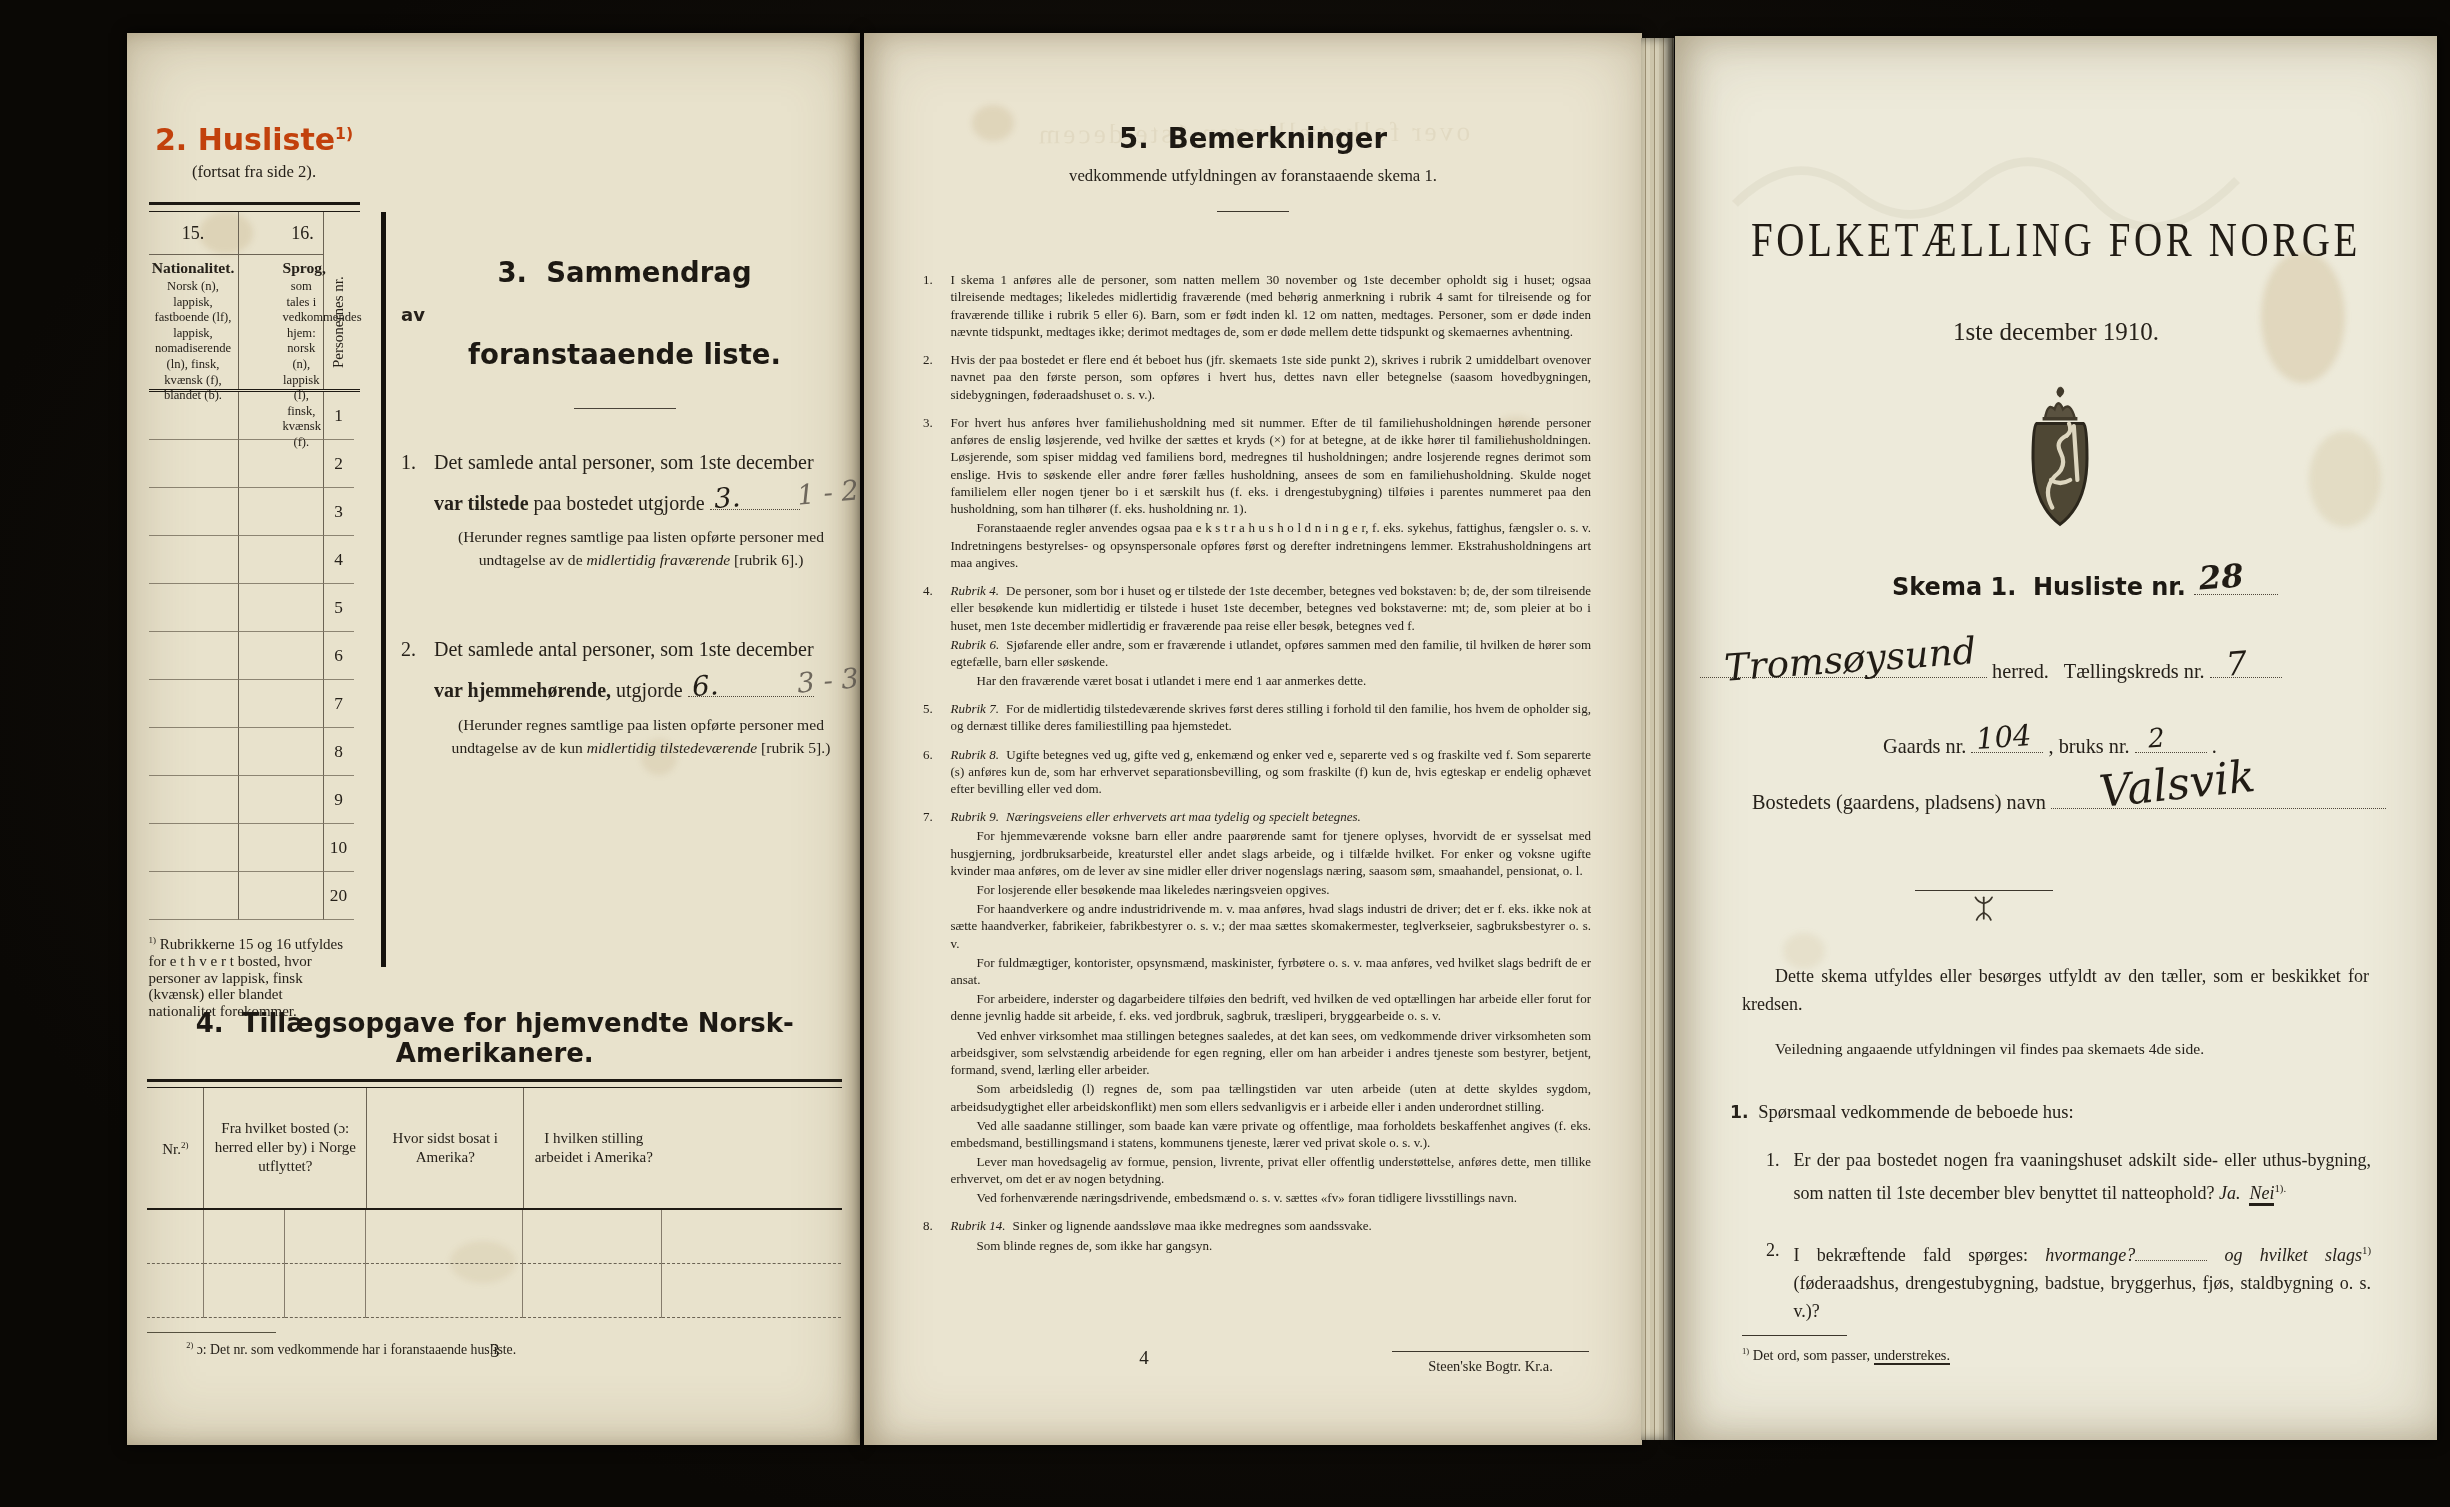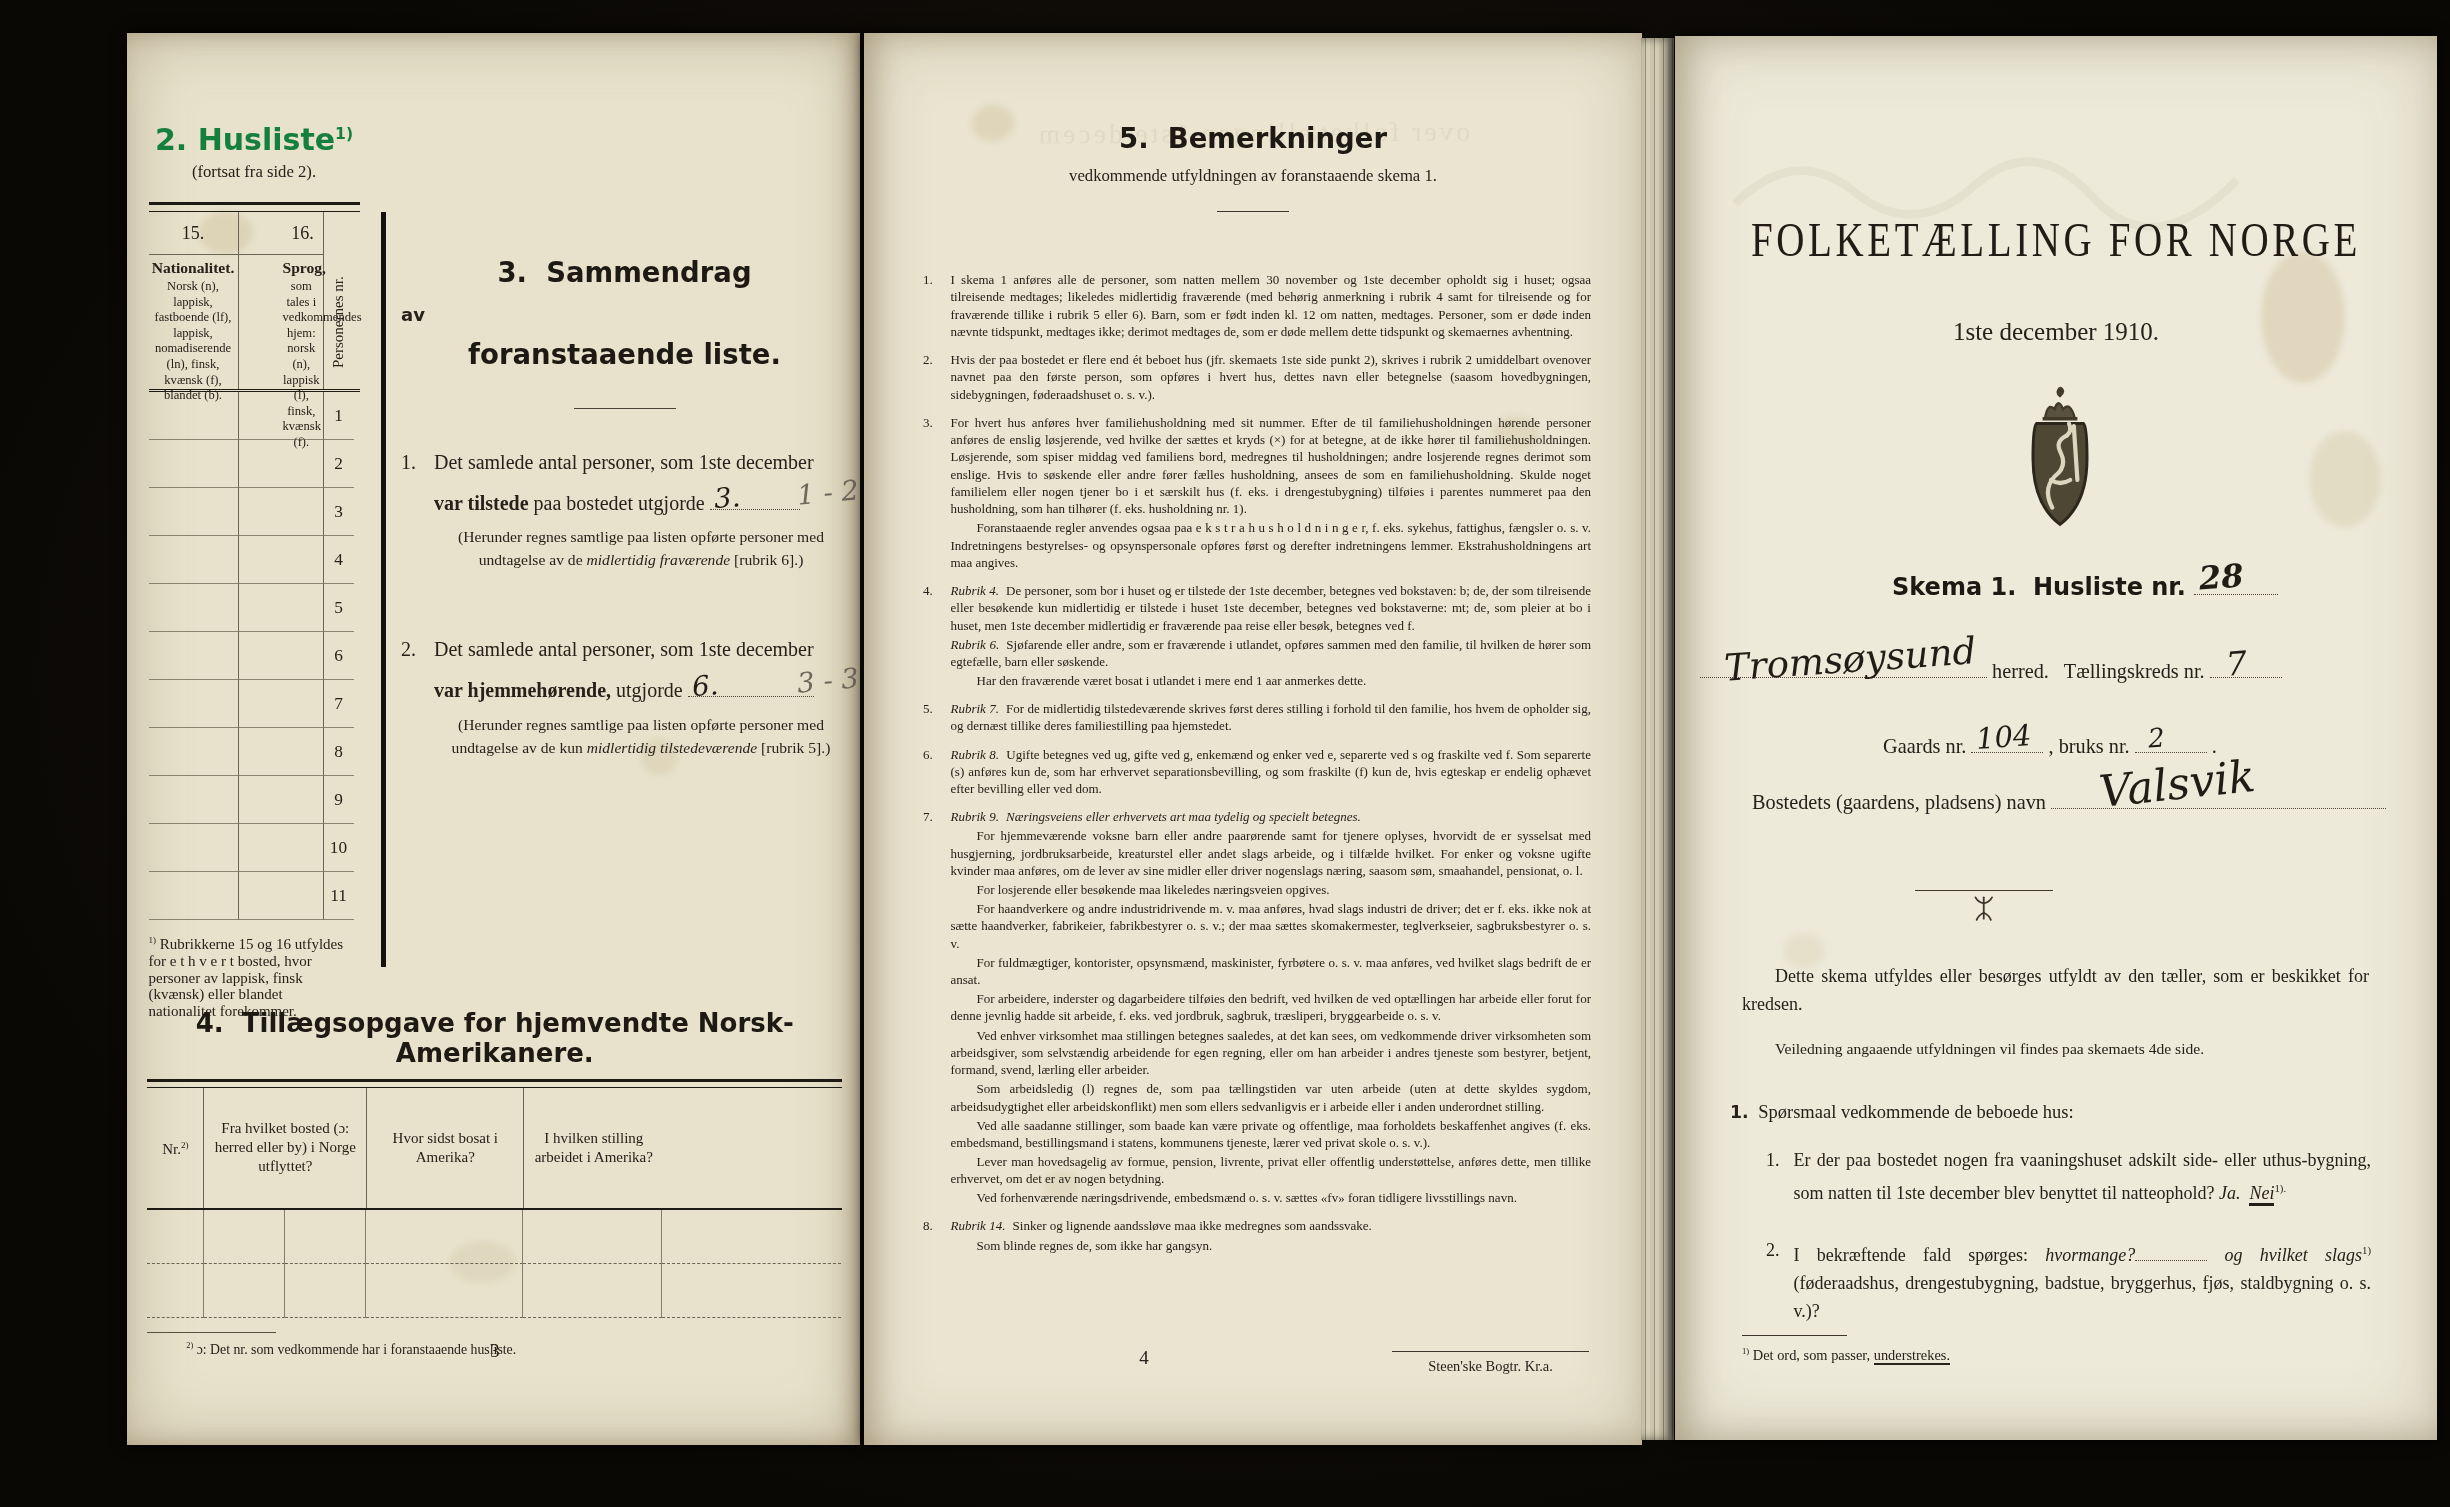--- a/index.html
+++ b/index.html
@@ -13,21 +13,21 @@
     box-shadow:inset 0 0 66px rgba(96,74,32,.26), inset 10.8px 0 26px rgba(80,60,25,.24), 0 0 13px rgba(0,0,0,.85);}
   .edge-strip{position:absolute;left:1641px;top:38px;width:33px;height:1402px;
     background:repeating-linear-gradient(90deg,#cdc5ab 0 3.6px,#9c9074 3.6px 5.4px,#d7d0b8 5.4px 9px);
     box-shadow:inset -6px 0 10.8px rgba(0,0,0,.55);}
   .page-right{left:1675px;top:36px;width:762px;height:1404px;background:#edeada;
     box-shadow:inset 0 0 72px rgba(100,78,36,.24), inset 13px 0 33px rgba(85,65,25,.28), 0 0 13px rgba(0,0,0,.85);}
   .stain{position:absolute;border-radius:50%;filter:blur(3px);pointer-events:none;}
 
   
   .husliste{position:absolute;left:21.5px;top:89px;width:211px;}
-  .hus-title{margin:0;text-align:center;font-family:"DejaVu Sans",sans-serif;font-weight:700;font-size:30px;color:#15803d;}
+  .hus-title{margin:0;text-align:center;font-family:"DejaVu Sans",sans-serif;font-weight:700;font-size:30px;color:#c2410c;}
   .hus-title sup{font-size:15.6px;}
   .hus-sub{text-align:center;font-size:16.7px;margin-top:4.8px;}
   .hus-table{margin-top:20.3px;position:relative;}
   .dbl{height:6px;border-top:3.6px solid #1d1913;border-bottom:1.2px solid #1d1913;}
   .hus-grid{display:grid;grid-template-columns:90px 85px 30px;}
   .hus-head-nums > div{height:42px;display:flex;align-items:center;justify-content:center;font-size:18px;}
   .hus-head-nums .c15,.hus-head-nums .c16{border-bottom:0.9px solid #6b6354;}
   .hus-head-nums .c15,.hus-head-text .c15,.hus-row .c15{border-right:0.6px solid #6b6354;}
   .hus-head-nums .c16,.hus-head-text .c16,.hus-row .c16{border-right:0.6px solid #6b6354;padding-left:44px;}
   .hus-head-text{border-bottom:3.6px double #1d1913;}
@@ -203,21 +203,21 @@
               <div class="cnr">9</div>
             </div>
             <div class="hus-grid hus-row">
               <div class="c15"></div>
               <div class="c16"></div>
               <div class="cnr">10</div>
             </div>
             <div class="hus-grid hus-row">
               <div class="c15"></div>
               <div class="c16"></div>
-              <div class="cnr">11</div>
+              <div class="cnr">20</div>
             </div>
           </div>
       </div>
       <div class="hus-footnote"><sup>1)</sup> <span>Rubrikkerne 15 og 16 utfyldes for e t h v e r t bosted, hvor personer av lappisk, finsk (kvænsk) eller blandet nationalitet forekommer.</span></div>
     </section>
 
     <div class="col-bar"></div>
 
     <section class="sammendrag">
       <h2 class="sam-title"><span>3.</span>&nbsp;&nbsp;<span>Sammendrag</span></h2>

